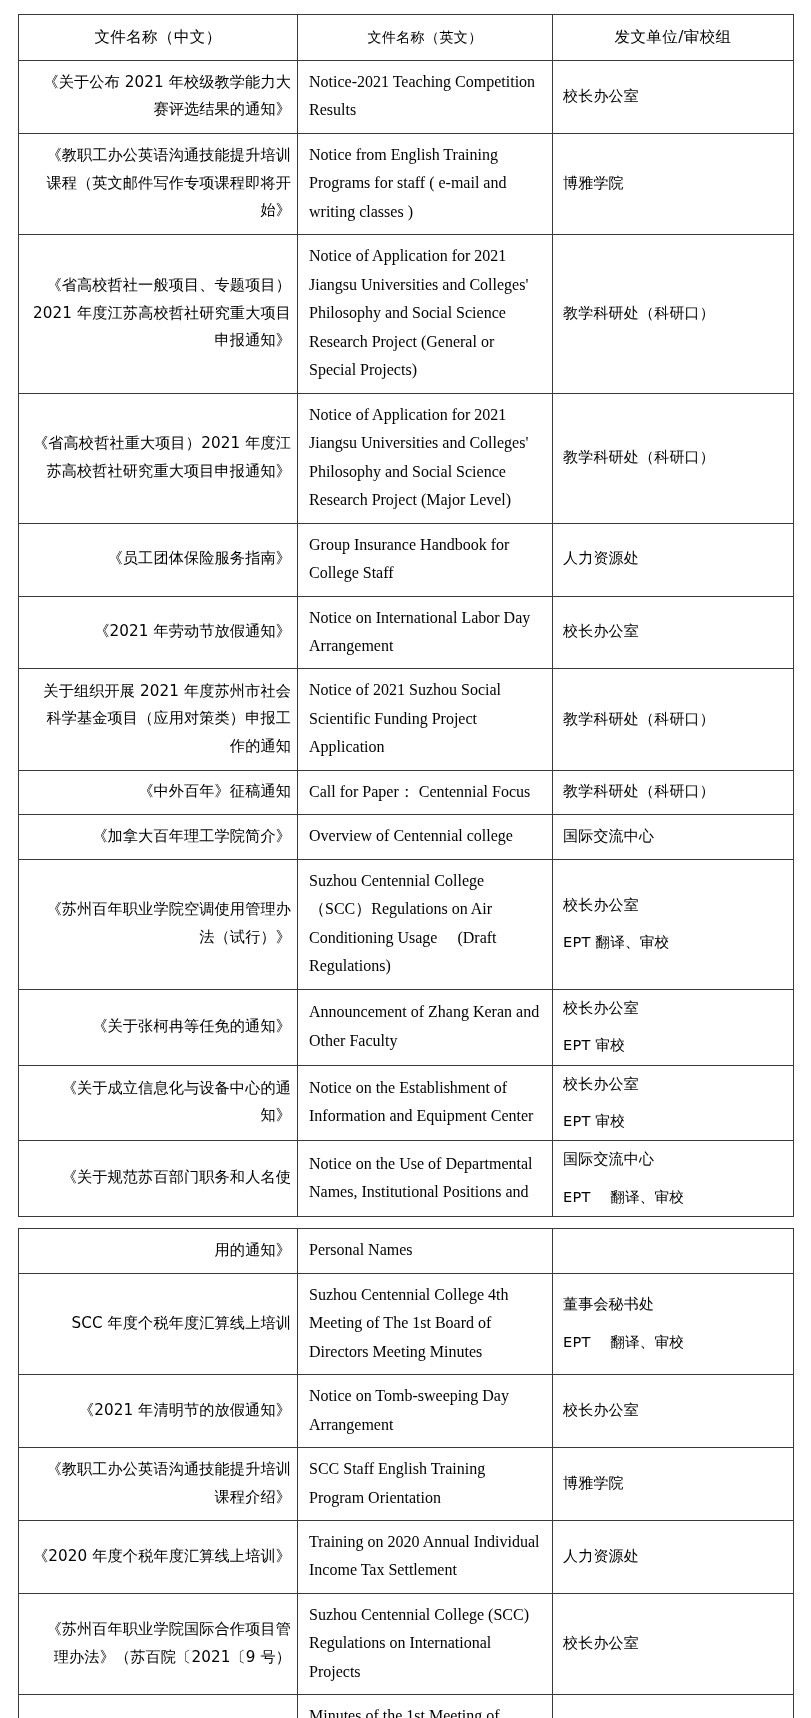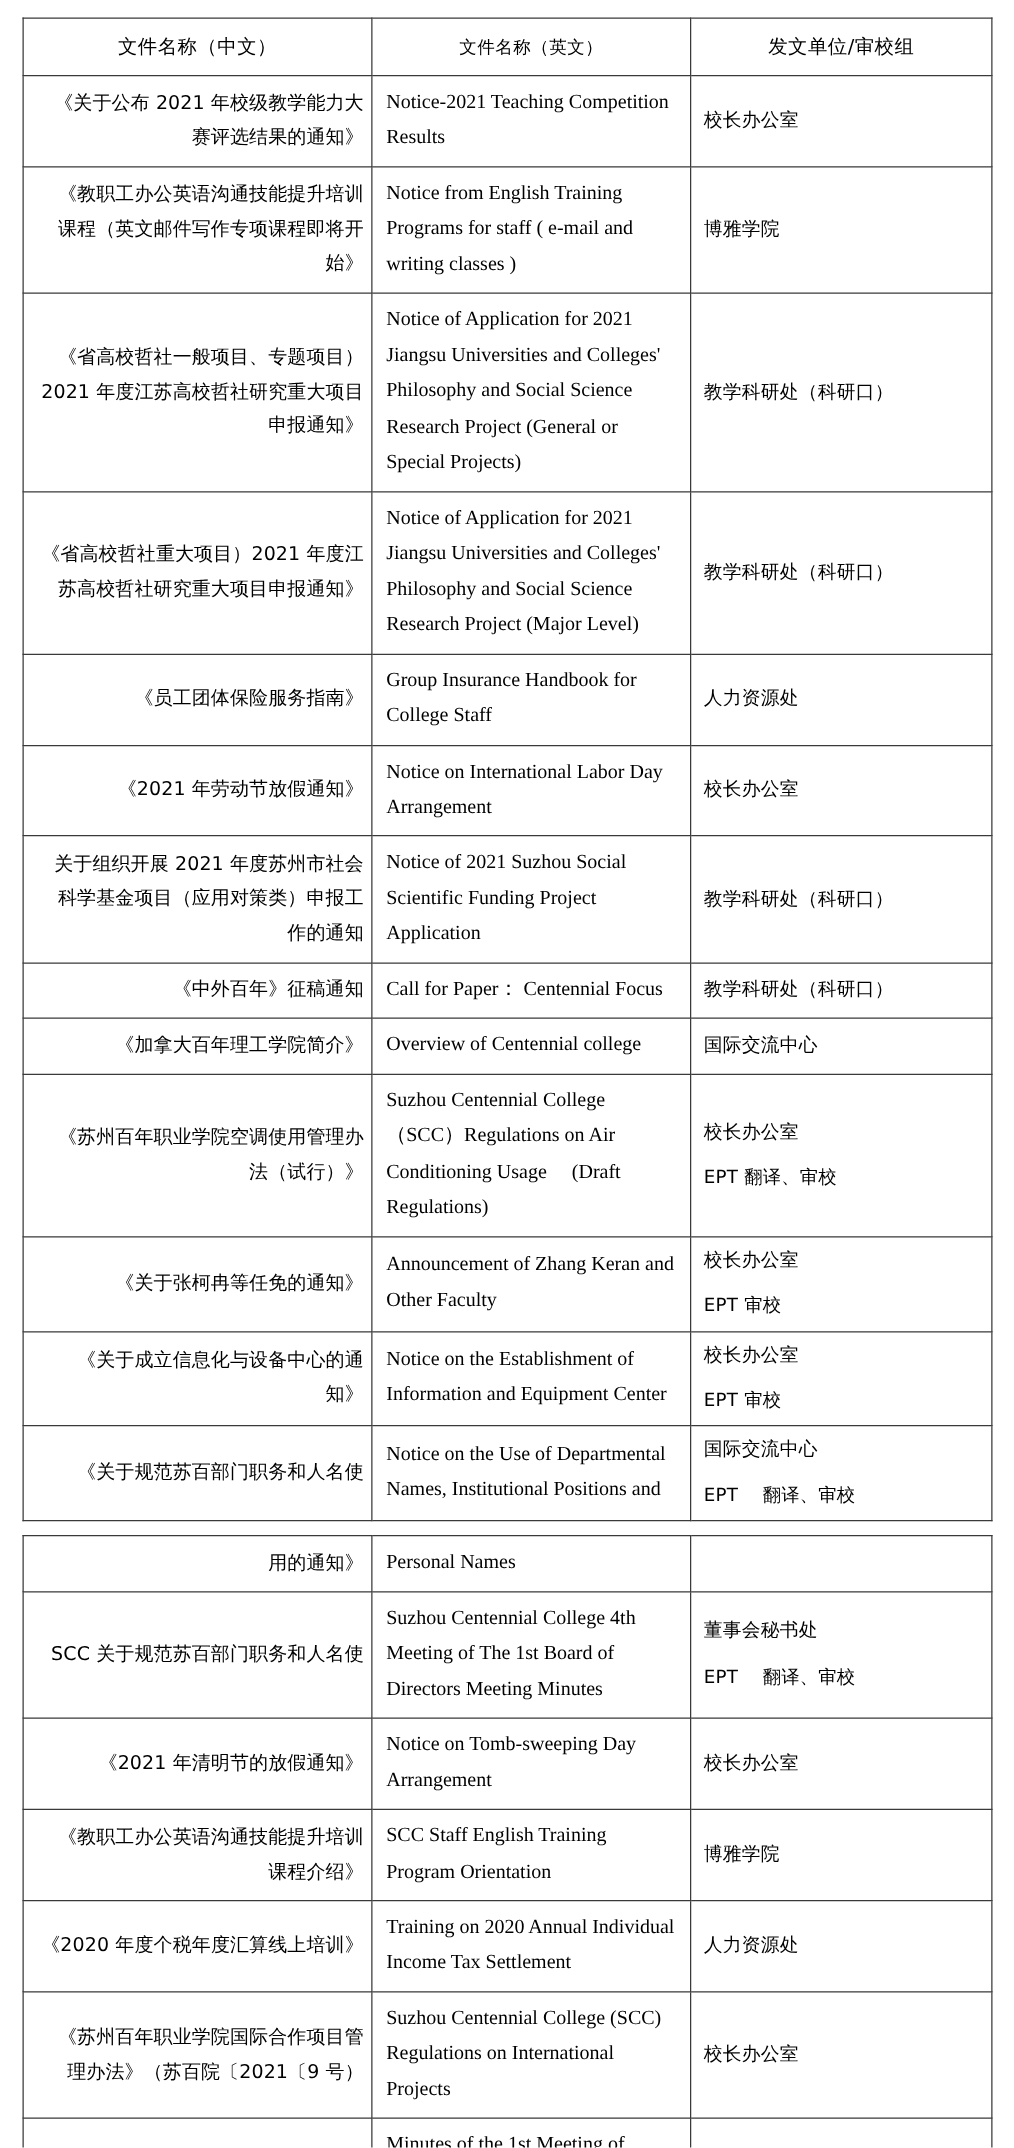--- a/index.html
+++ b/index.html
@@ -174,21 +174,21 @@
         <col class="c-en">
         <col class="c-unit">
     </colgroup>
     <tbody>
         <tr>
           <td class="cn">用的通知》</td>
           <td class="en">Personal Names</td>
           <td class="unit empty"></td>
         </tr>
         <tr>
-          <td class="cn">SCC 关于规范苏百部门职务和人名使</td>
+          <td class="cn">SCC 年度个税年度汇算线上培训</td>
           <td class="en">Suzhou Centennial College 4th Meeting of The 1st Board of Directors Meeting Minutes</td>
           <td class="unit"><span>董事会秘书处</span><span class="sub">EPT 　翻译、审校</span></td>
         </tr>
         <tr>
           <td class="cn">《2021 年清明节的放假通知》</td>
           <td class="en">Notice on Tomb-sweeping Day Arrangement</td>
           <td class="unit"><span>校长办公室</span></td>
         </tr>
         <tr>
           <td class="cn">《教职工办公英语沟通技能提升培训课程介绍》</td>

